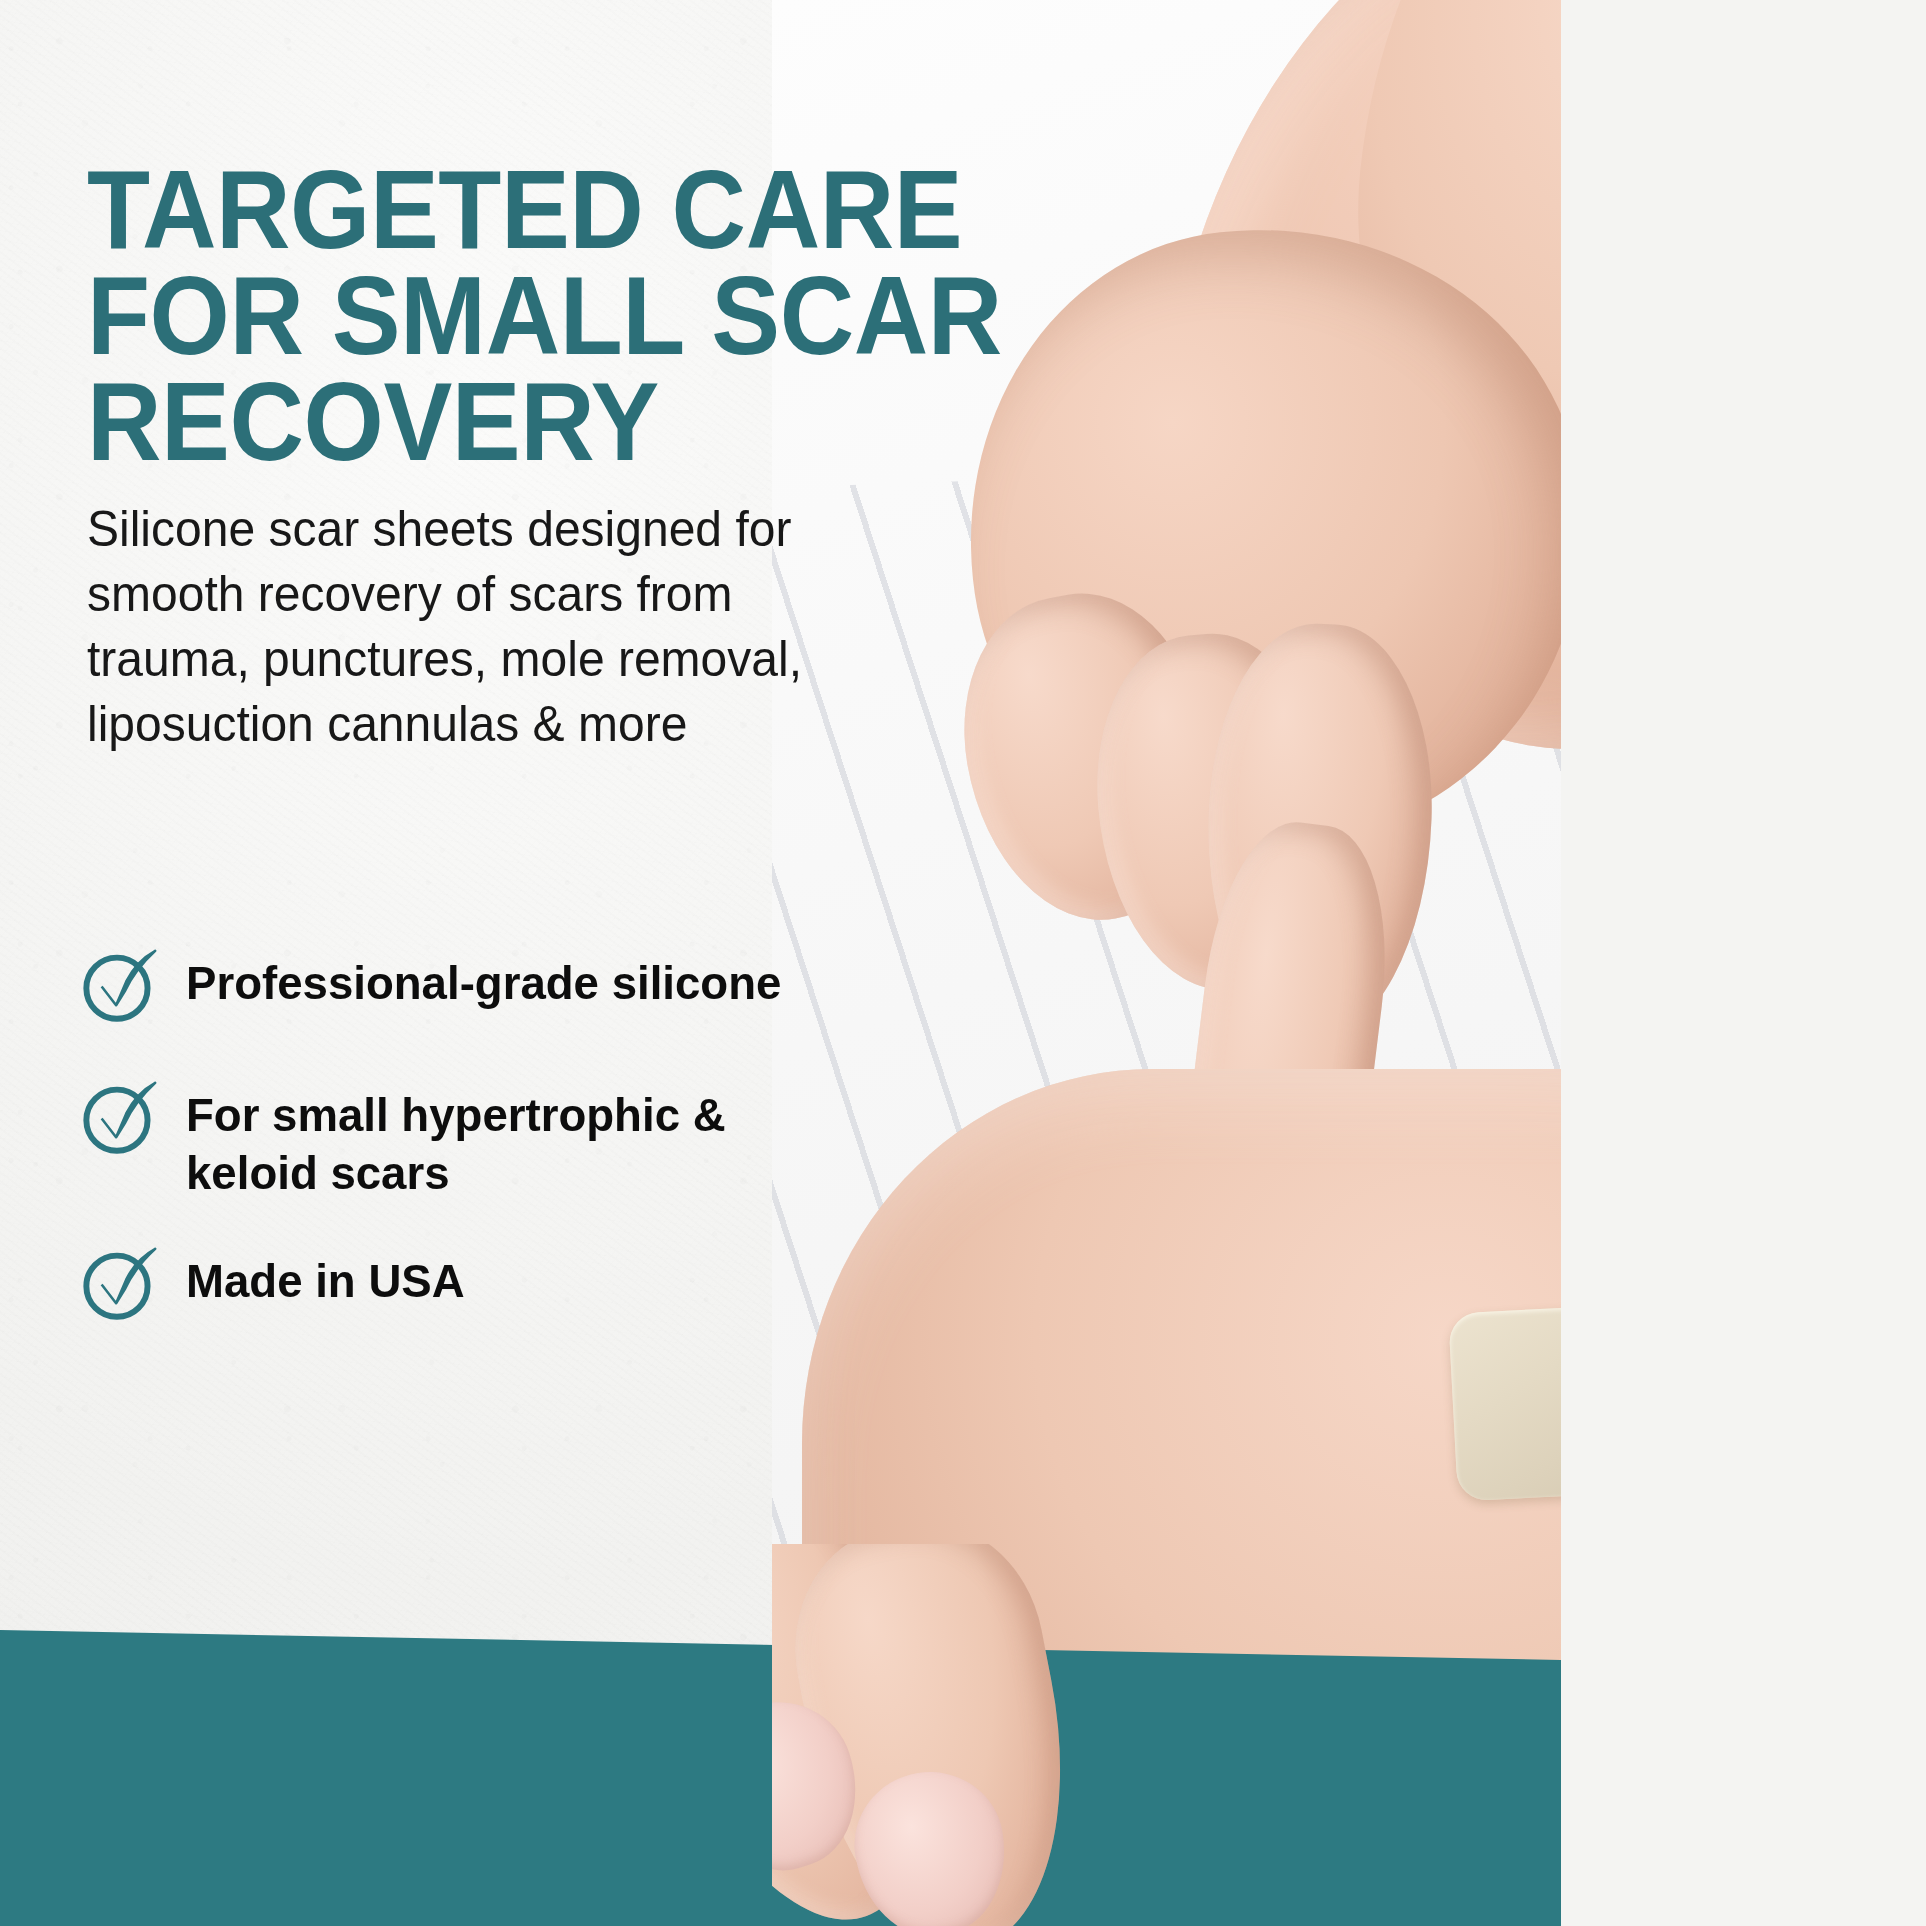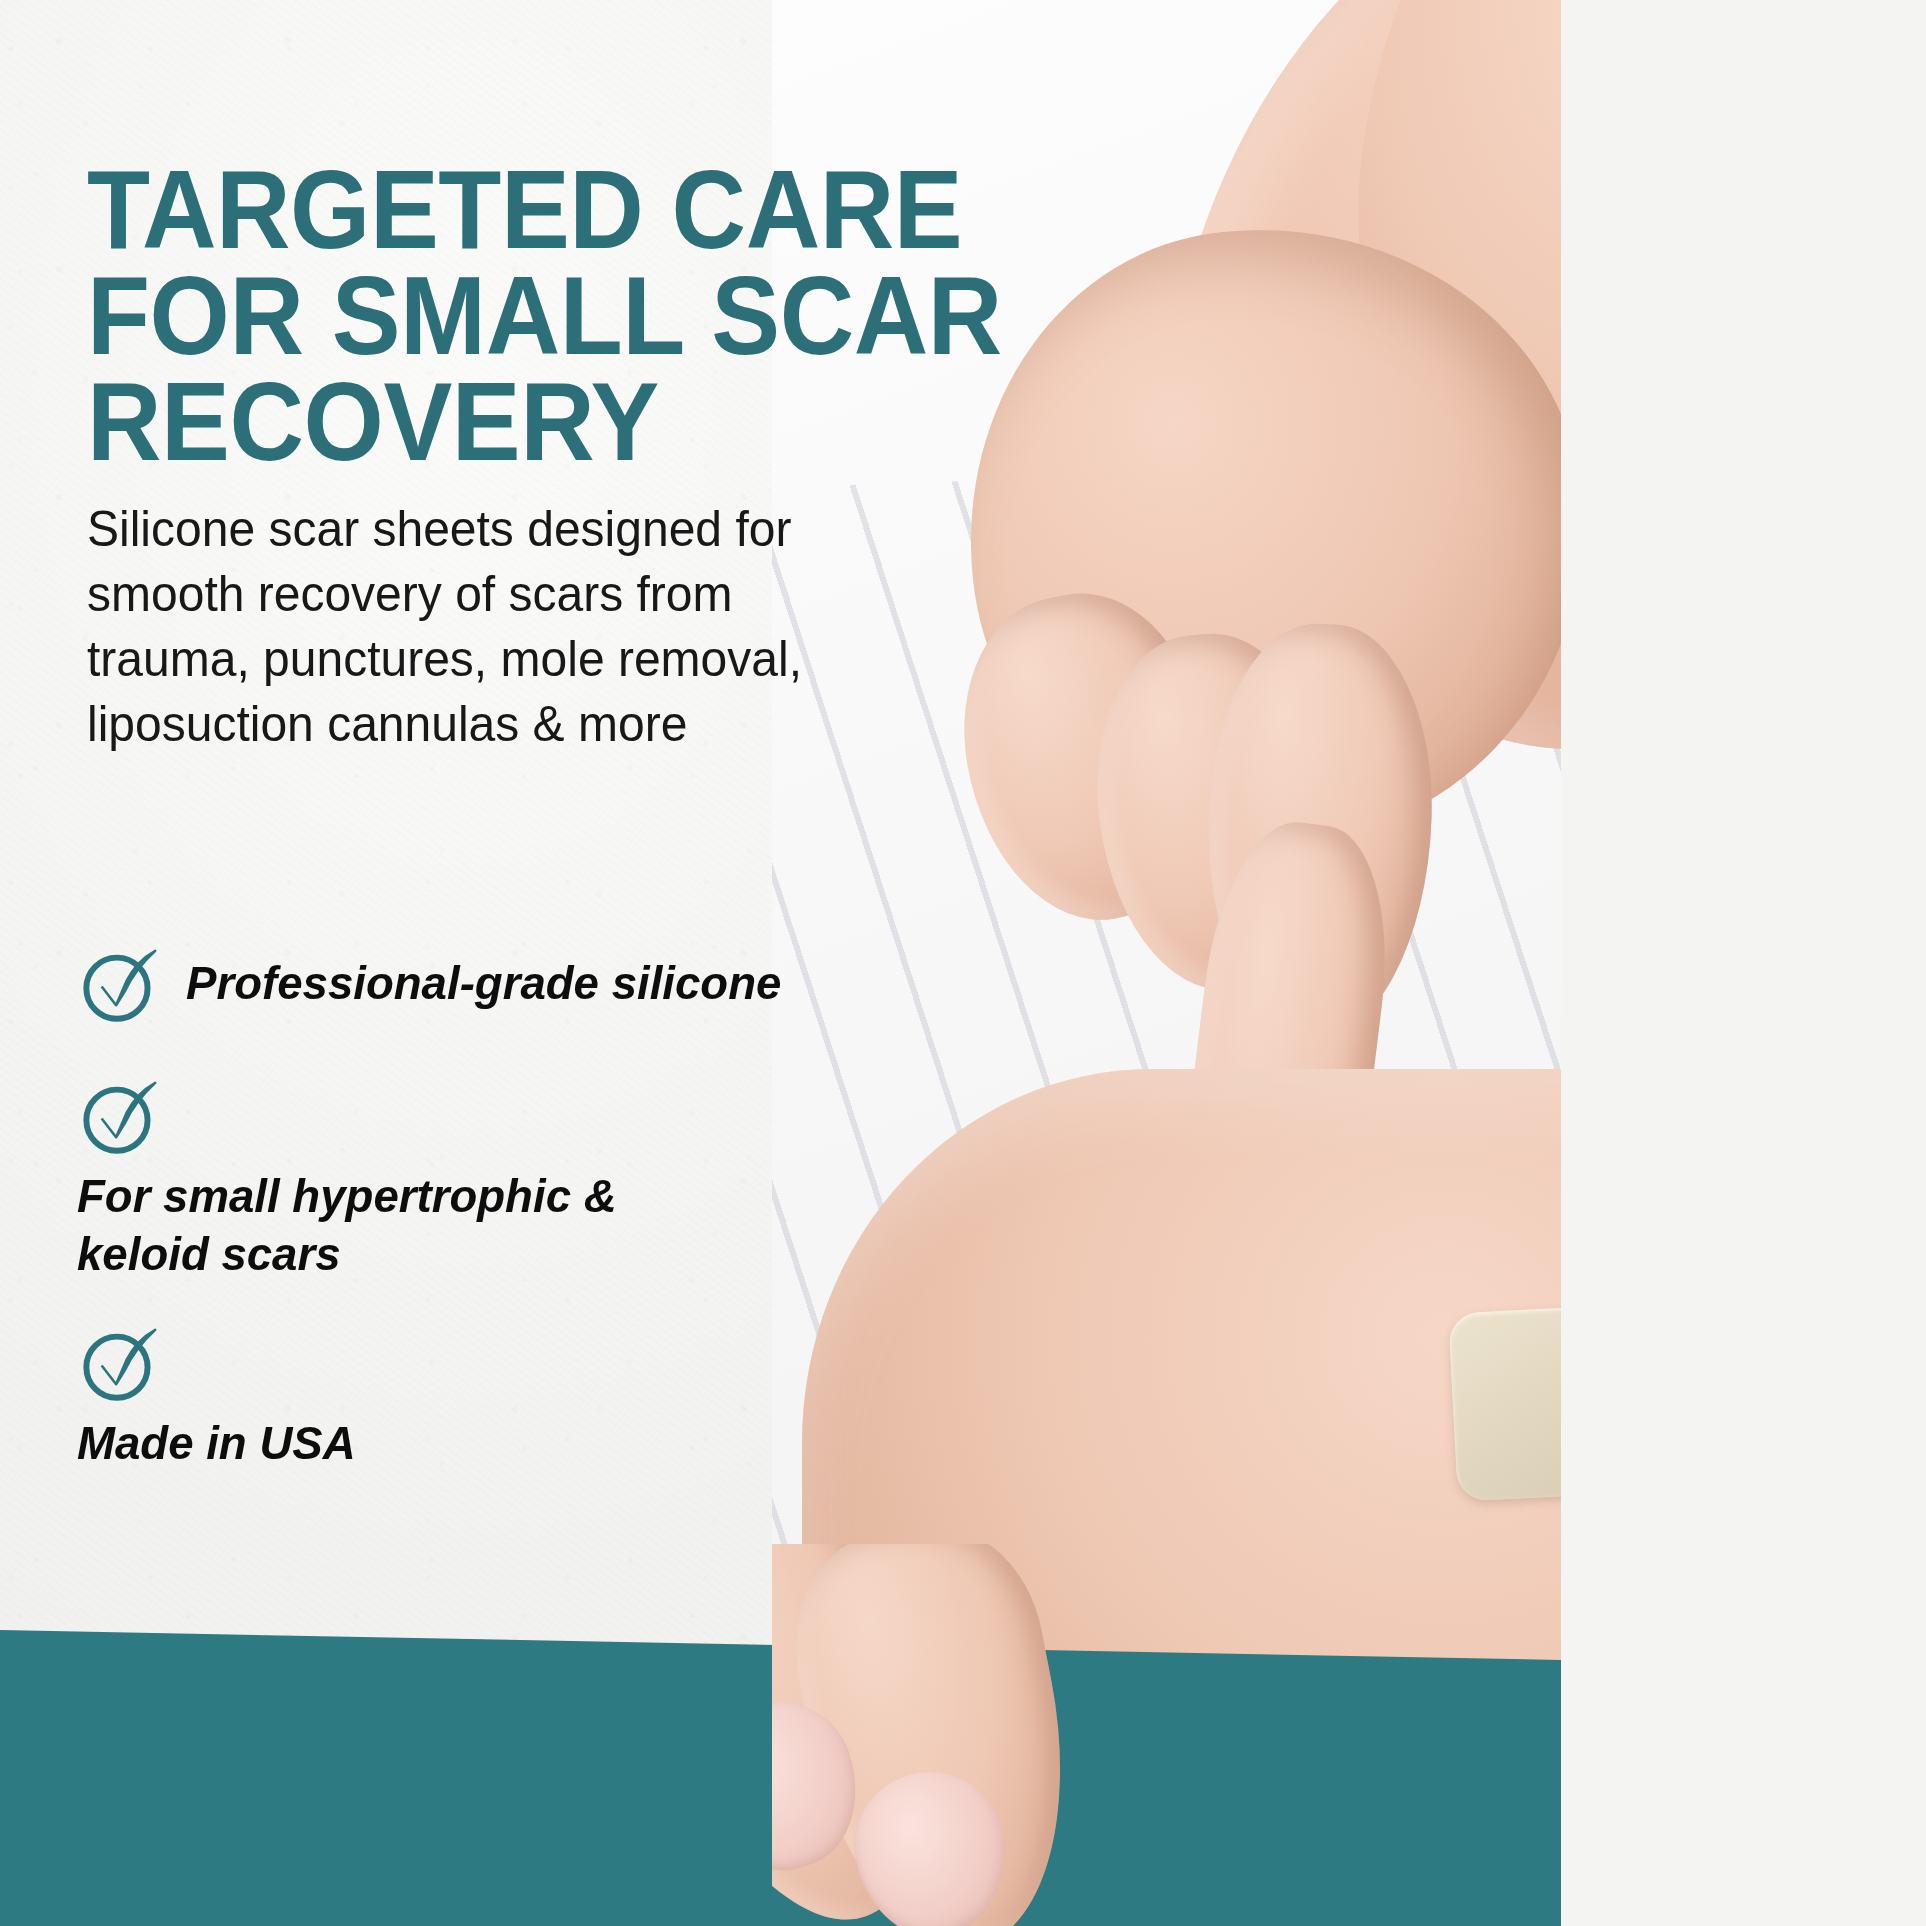--- a/index.html
+++ b/index.html
@@ -162,21 +162,21 @@
     position:absolute; left:87px; top:447px; width:822px;
     color:#181818;
     font-size:50px; line-height:1.30; font-weight:400;
     font-family:"Liberation Sans Narrow","Liberation Sans", sans-serif;
     transform:scaleX(.96); transform-origin:left top;
   }
   .subtitle .sl{display:block;}
 
   .bullets{position:absolute; left:77px; top:948px; width:891px;}
   .bullet{display:flex; align-items:flex-start; margin-bottom:0;}
-  .bullet + .bullet{margin-top:8px;flex-direction:column;}
+  .bullet + .bullet{margin-top:8px;}
   .bullet-icon{flex:0 0 auto; width:85px; height:85px; margin-right:24px; margin-top:-4px;}
   .bullet-icon svg{display:block;width:85px;height:85px;}
   .bullet-text{
     color:#0d0d0d; font-weight:700; font-size:47px; line-height:1.23;
     font-family:"Liberation Sans Narrow","Liberation Sans", sans-serif;
     transform:scaleX(.97); transform-origin:left top;
     padding-top:6px;
   }
   .b-0{margin-bottom:51px;}
   .b-1{margin-bottom:44px;}
@@ -226,21 +226,21 @@
     <span class="hl">RECOVERY</span>
   </h1>
 
   <p class="subtitle">
     <span class="sl">Silicone scar sheets designed for</span>
     <span class="sl">smooth recovery of scars from</span>
     <span class="sl">trauma, punctures, mole removal,</span>
     <span class="sl">liposuction cannulas &amp; more</span>
   </p>
 
-  <ul class="bullets" style="list-style:none;margin:0;padding:0;font-style:italic;">
+  <ul class="bullets" style="list-style:none;margin:0;padding:0;">
 
     <li class="bullet b-0">
       <span class="bullet-icon">
         <svg viewBox="0 0 100 100" xmlns="http://www.w3.org/2000/svg">
           <circle cx="47" cy="52" r="36" fill="none" stroke="#2c7580" stroke-width="7"></circle>
           <path d="M29 50 L46 72 L58 44 Q70 20 92 8 Q68 30 56 56 L46 72" fill="#2c7580" stroke="#2c7580" stroke-width="3" stroke-linejoin="round"></path>
         </svg>
       </span>
       <span class="bullet-text">Professional-grade silicone</span>
     </li>

